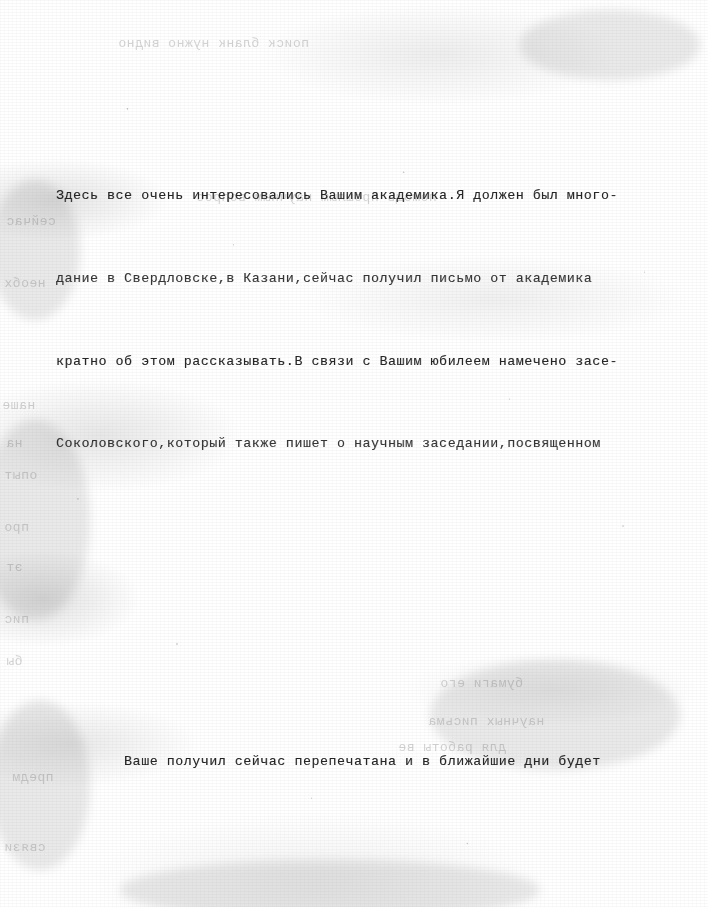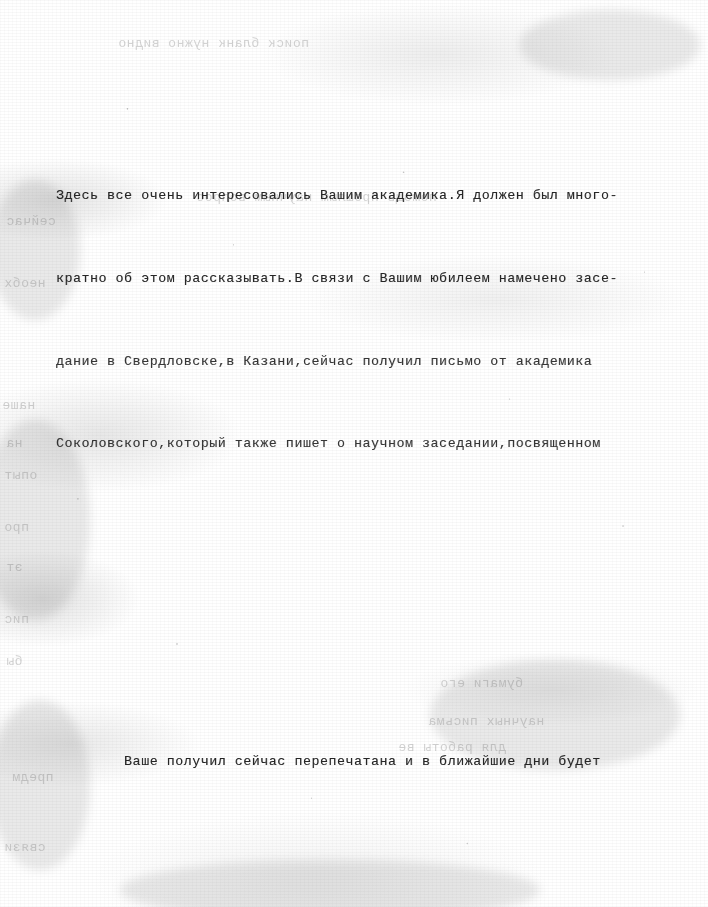--- a/index.html
+++ b/index.html
@@ -130,23 +130,23 @@
     <div class="ghost" style="left:428px; top:714px;">научных письма</div>
     <div class="ghost" style="left:398px; top:740px;">для работы ве</div>
     <div class="ghost" style="left:12px; top:770px;">предм</div>
     <div class="ghost" style="left:4px; top:840px;">связи</div>
   </div>
 
   <div class="typescript">
 
     <div class="para">
       <span class="ln f1">Здесь все очень интересовались Вашим академика.Я должен был много-</span>
+      <span class="ln f2">дание в Свердловске,в Казани,сейчас получил письмо от академика</span>
       <span class="ln f1">кратно об этом рассказывать.В связи с Вашим юбилеем намечено засе-</span>
-      <span class="ln f2">дание в Свердловске,в Казани,сейчас получил письмо от академика</span>
-      <span class="ln f2">Соколовского,который также пишет о научном заседании,посвященном</span>
+      <span class="ln f2">Соколовского,который также пишет о научным заседании,посвященном</span>
     </div>
 
     <span class="gap"></span>
 
     <div class="para">
       <span class="ln f1">        Ваше получил сейчас перепечатана и в ближайшие дни будет</span>
       
       
       
       

